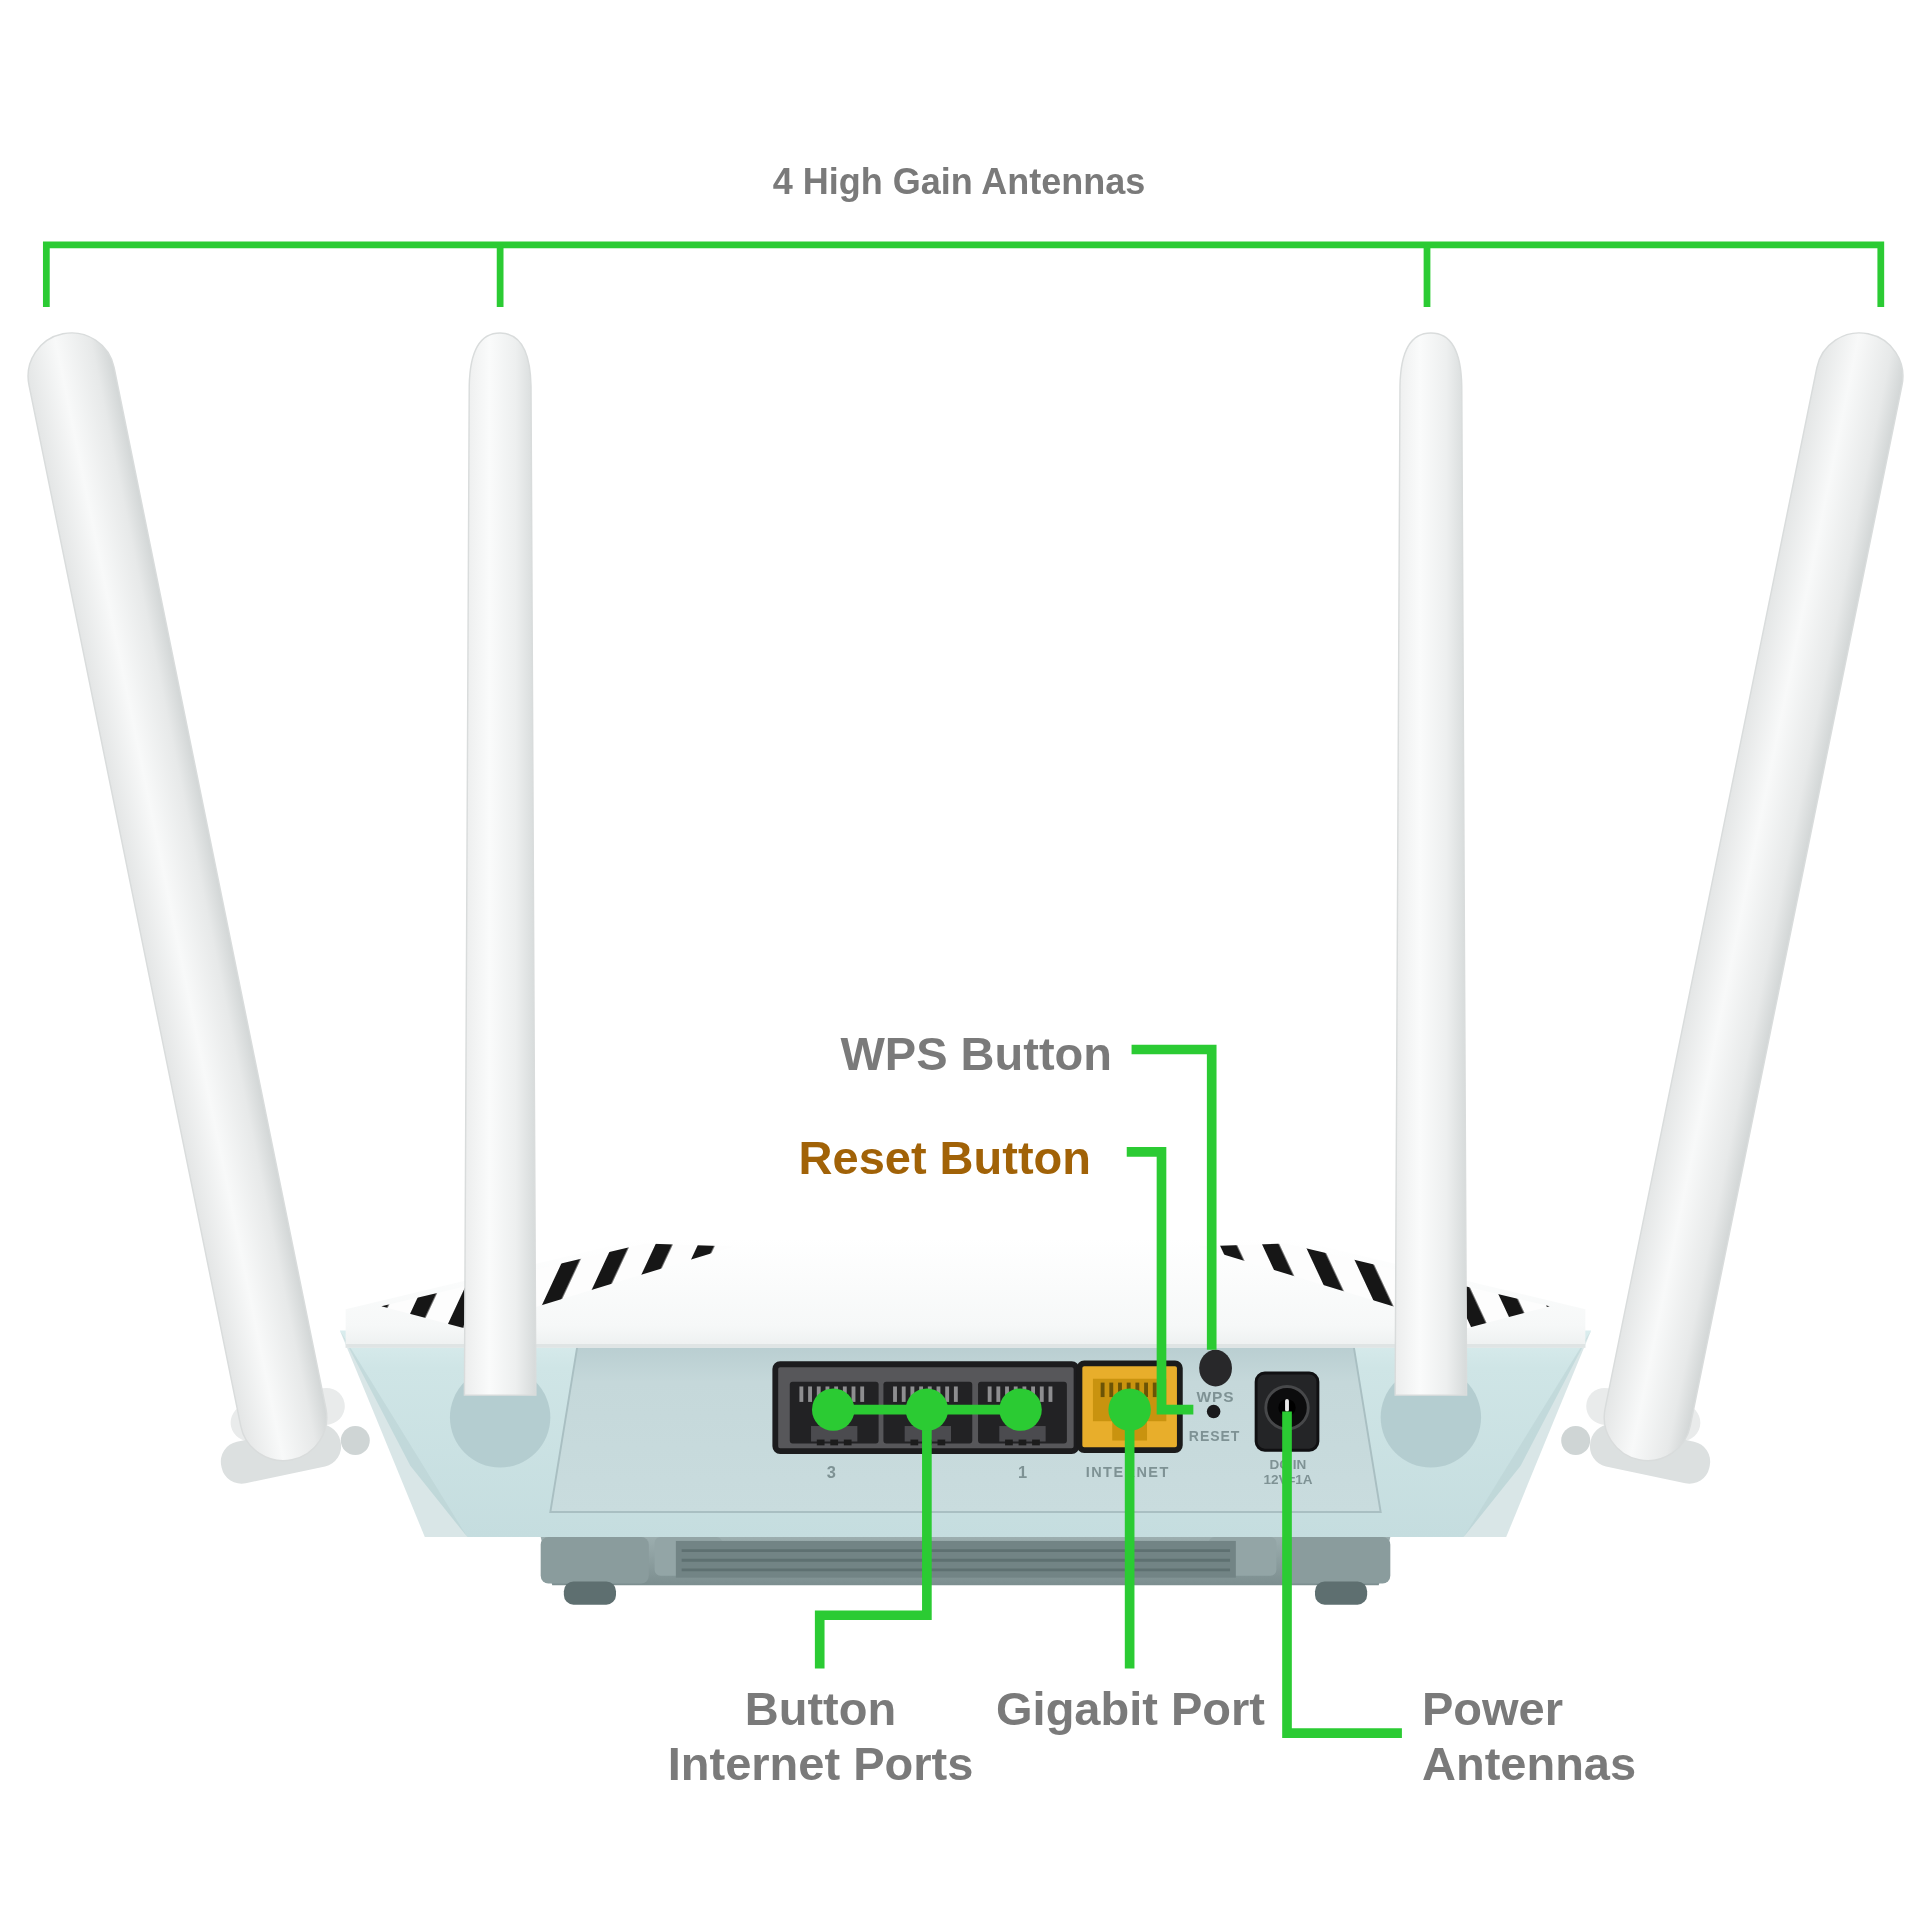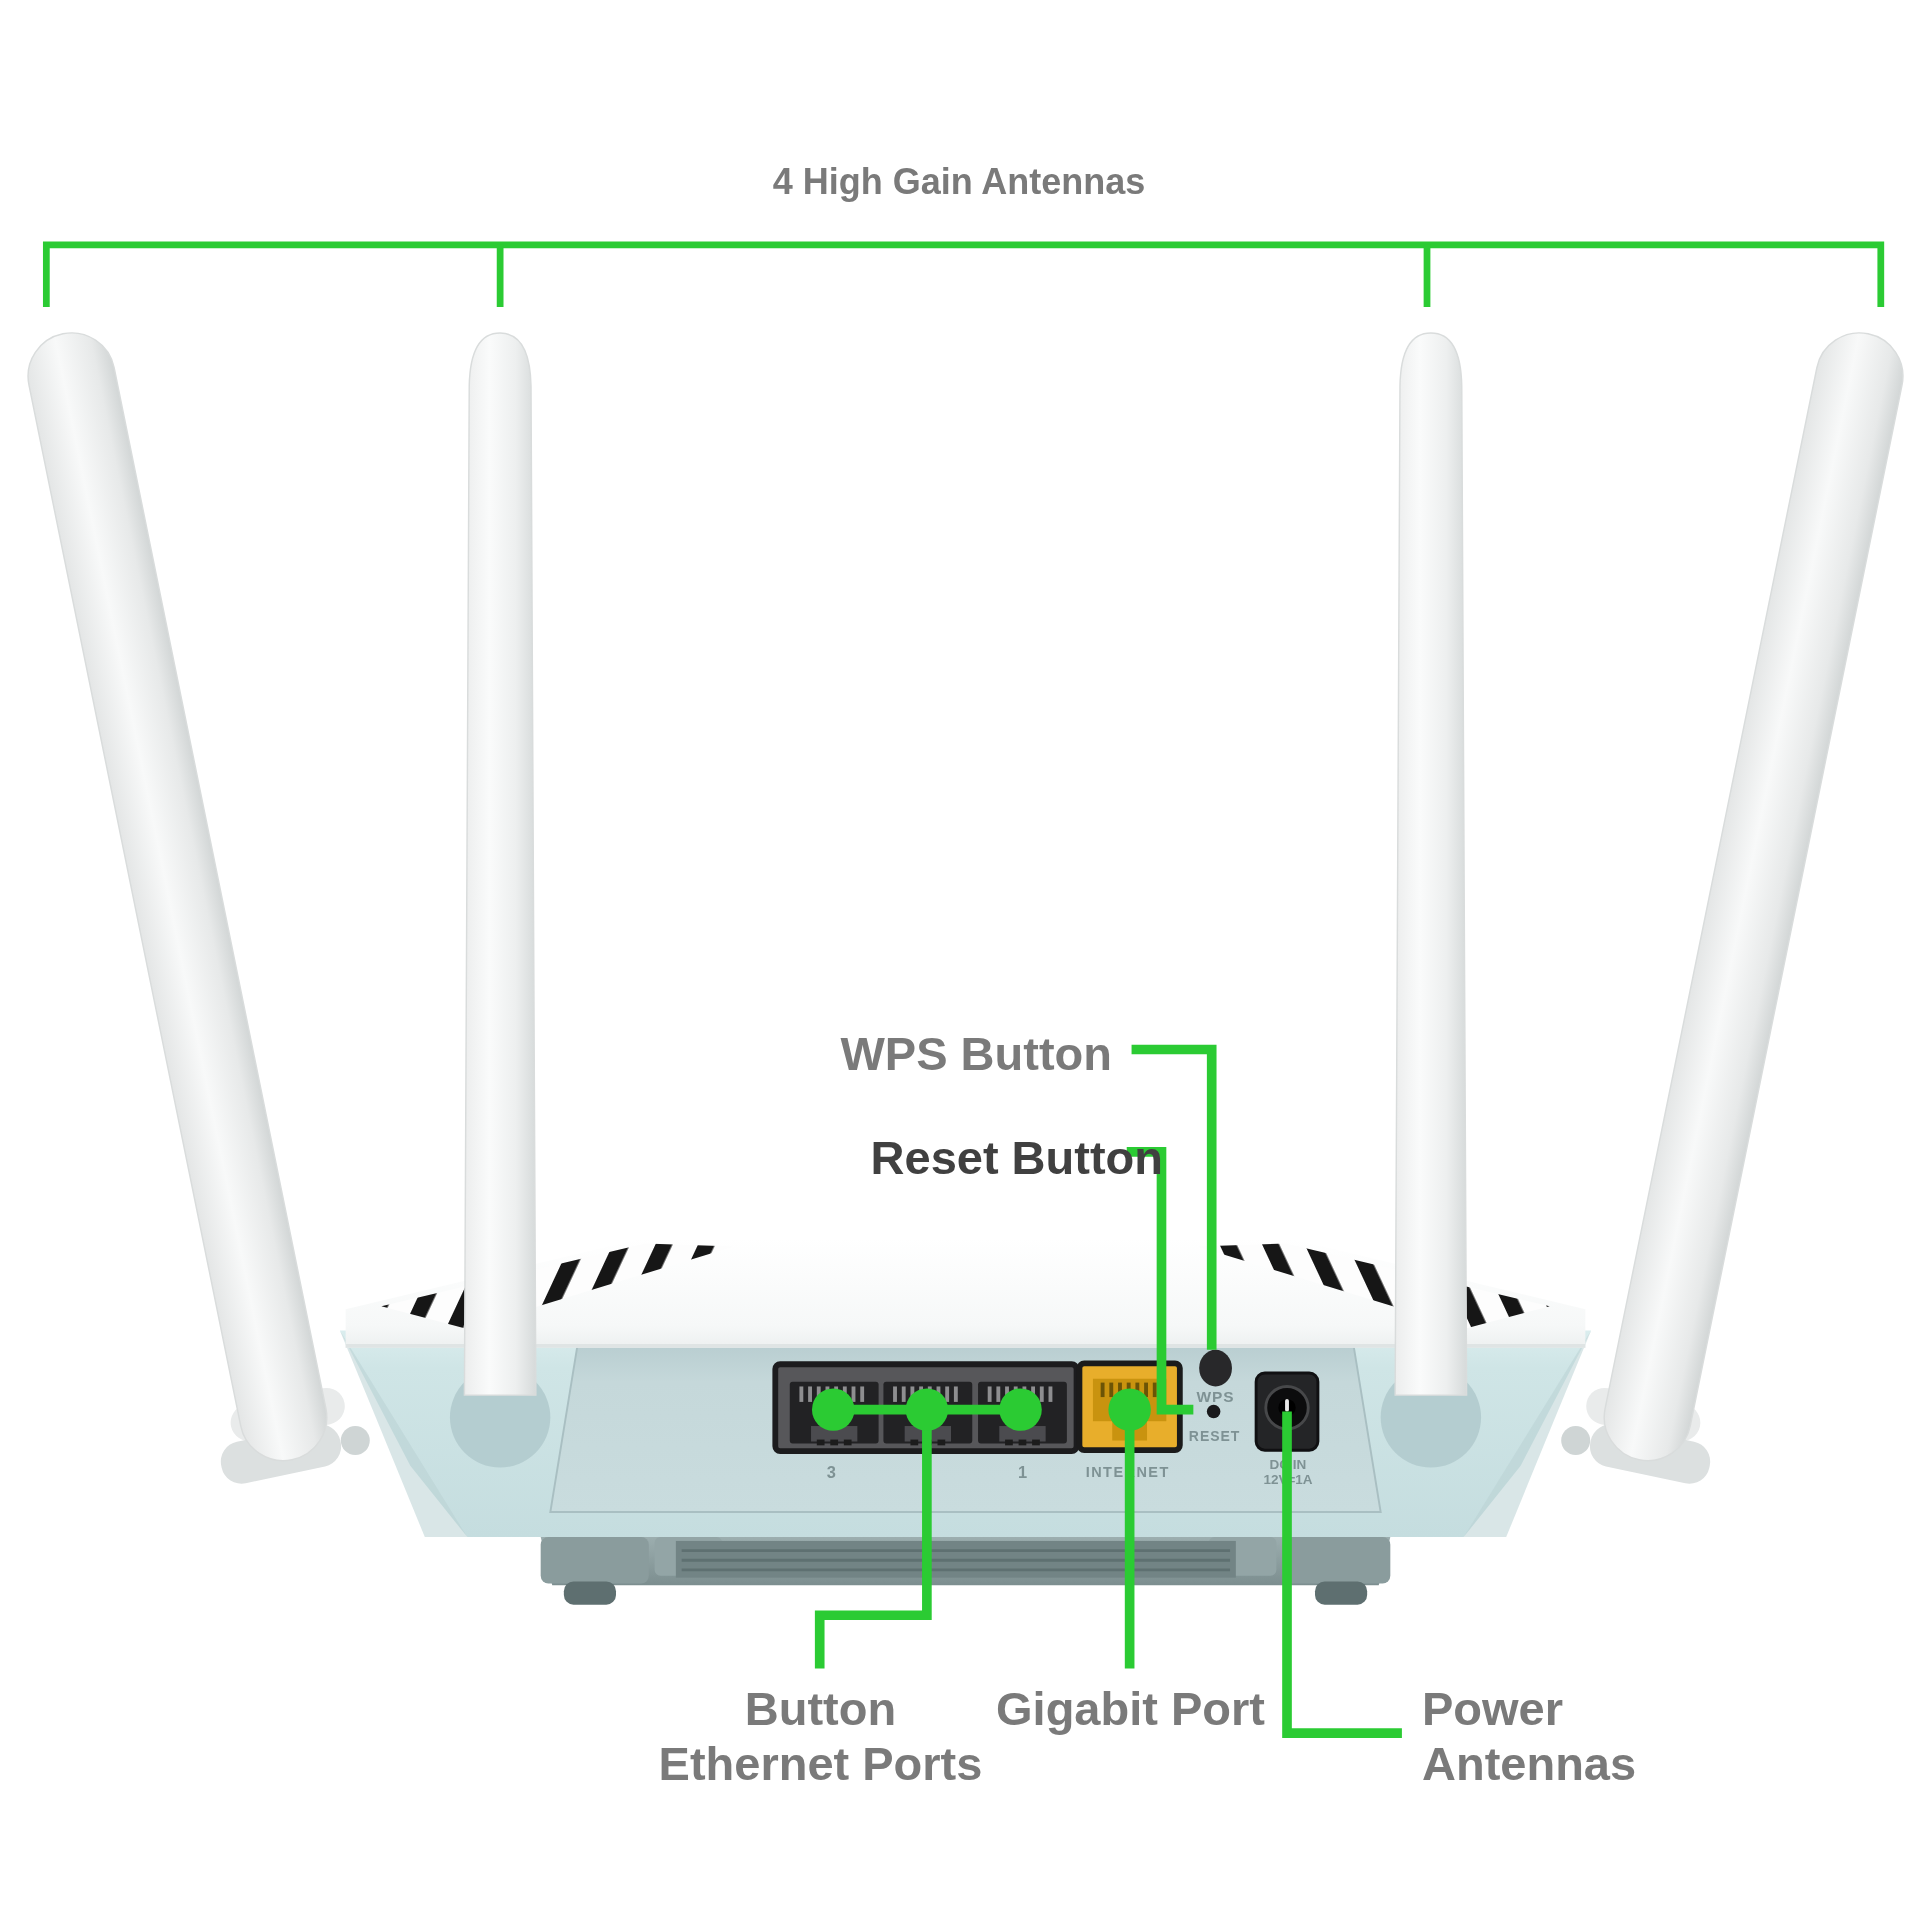--- a/index.html
+++ b/index.html
@@ -226,25 +226,25 @@
     <circle cx="960" cy="1460" r="22" fill="#2BCB33"></circle>
     <circle cx="1057" cy="1460" r="22" fill="#2BCB33"></circle>
     <circle cx="1170" cy="1460" r="22" fill="#2BCB33"></circle>
   </g>
 </svg>
 
 <div class="lbl lbl-title center" style="left: 766px; top: 154px; width: 386px; color: rgb(122, 122, 122);">4 High Gain Antennas</div>
 
 <div class="lbl right" style="right: 819px; top: 1026px; color: rgb(122, 122, 122);">WPS Button</div>
 
-<div class="lbl right" style="right: 768px; top: 1130px; color: #404040; text-align: center;">Reset Button</div>
+<div class="lbl right" style="right: 840px; top: 1130px; color: #a16207; text-align: center;">Reset Button</div>
 
 <div class="lbl center" style="left: 579px; top: 1681px; width: 483px; color: rgb(122, 122, 122);">
   <div>Button</div>
-  <div>Ethernet Ports</div>
+  <div>Internet Ports</div>
 </div>
 
 <div class="lbl center" style="left: 889px; top: 1681px; width: 483px; color: rgb(122, 122, 122);">Gigabit Port</div>
 
 <div class="lbl" style="left: 1422px; top: 1681px; color: rgb(122, 122, 122);">
   <div>Power</div>
   <div>Antennas</div>
 </div>
 
 </div>

